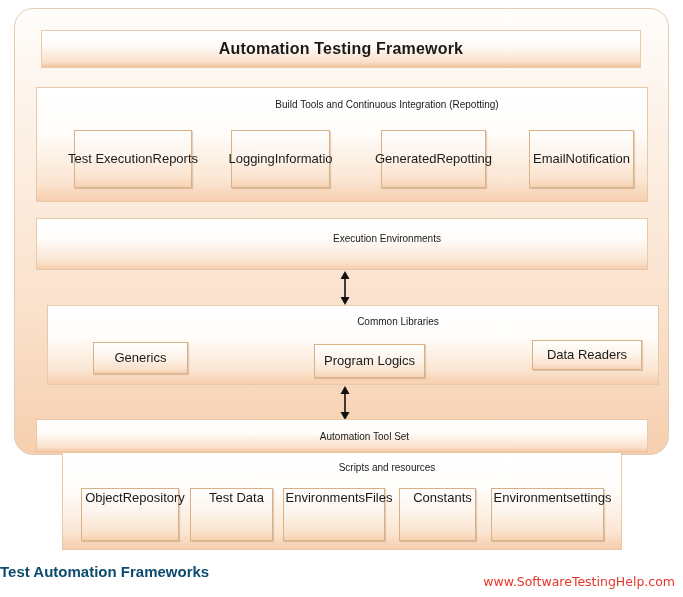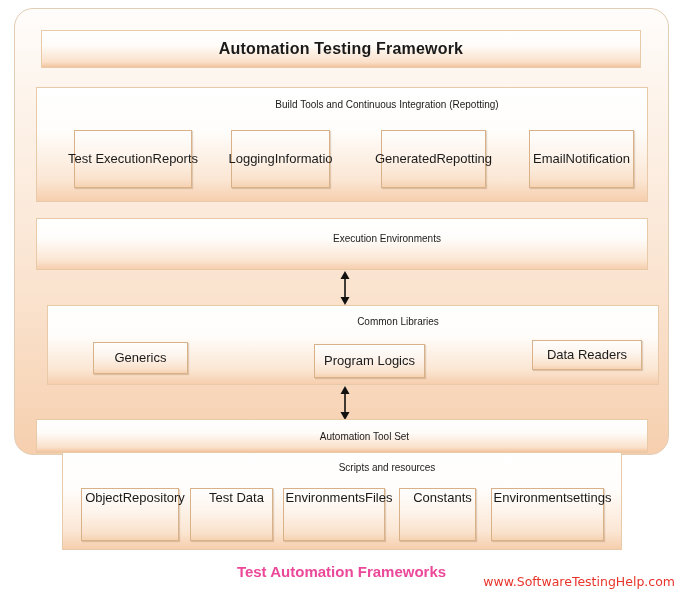--- a/index.html
+++ b/index.html
@@ -74,24 +74,24 @@
   .title-text { font-size: 16px; font-weight: bold; letter-spacing: .2px; }
   .chip span { display: block; font-size: 13px; white-space: nowrap; }
 
   
   .arrow { position: absolute; }
 
   
   #caption {
     position: absolute;
     left: 0; top: 563px; width: 100%;
-    text-align: center;
+    text-align: left;
     font-size: 15px;
     font-weight: bold;
-    color: #ec4899;
+    color: #0c4a6e;
   }
   #watermark {
     position: absolute;
     right: 8px;
     top: 574px;
     font-size: 12.5px;
     color: #e8352b;
     font-family: "DejaVu Sans", sans-serif;
   }
 </style>

